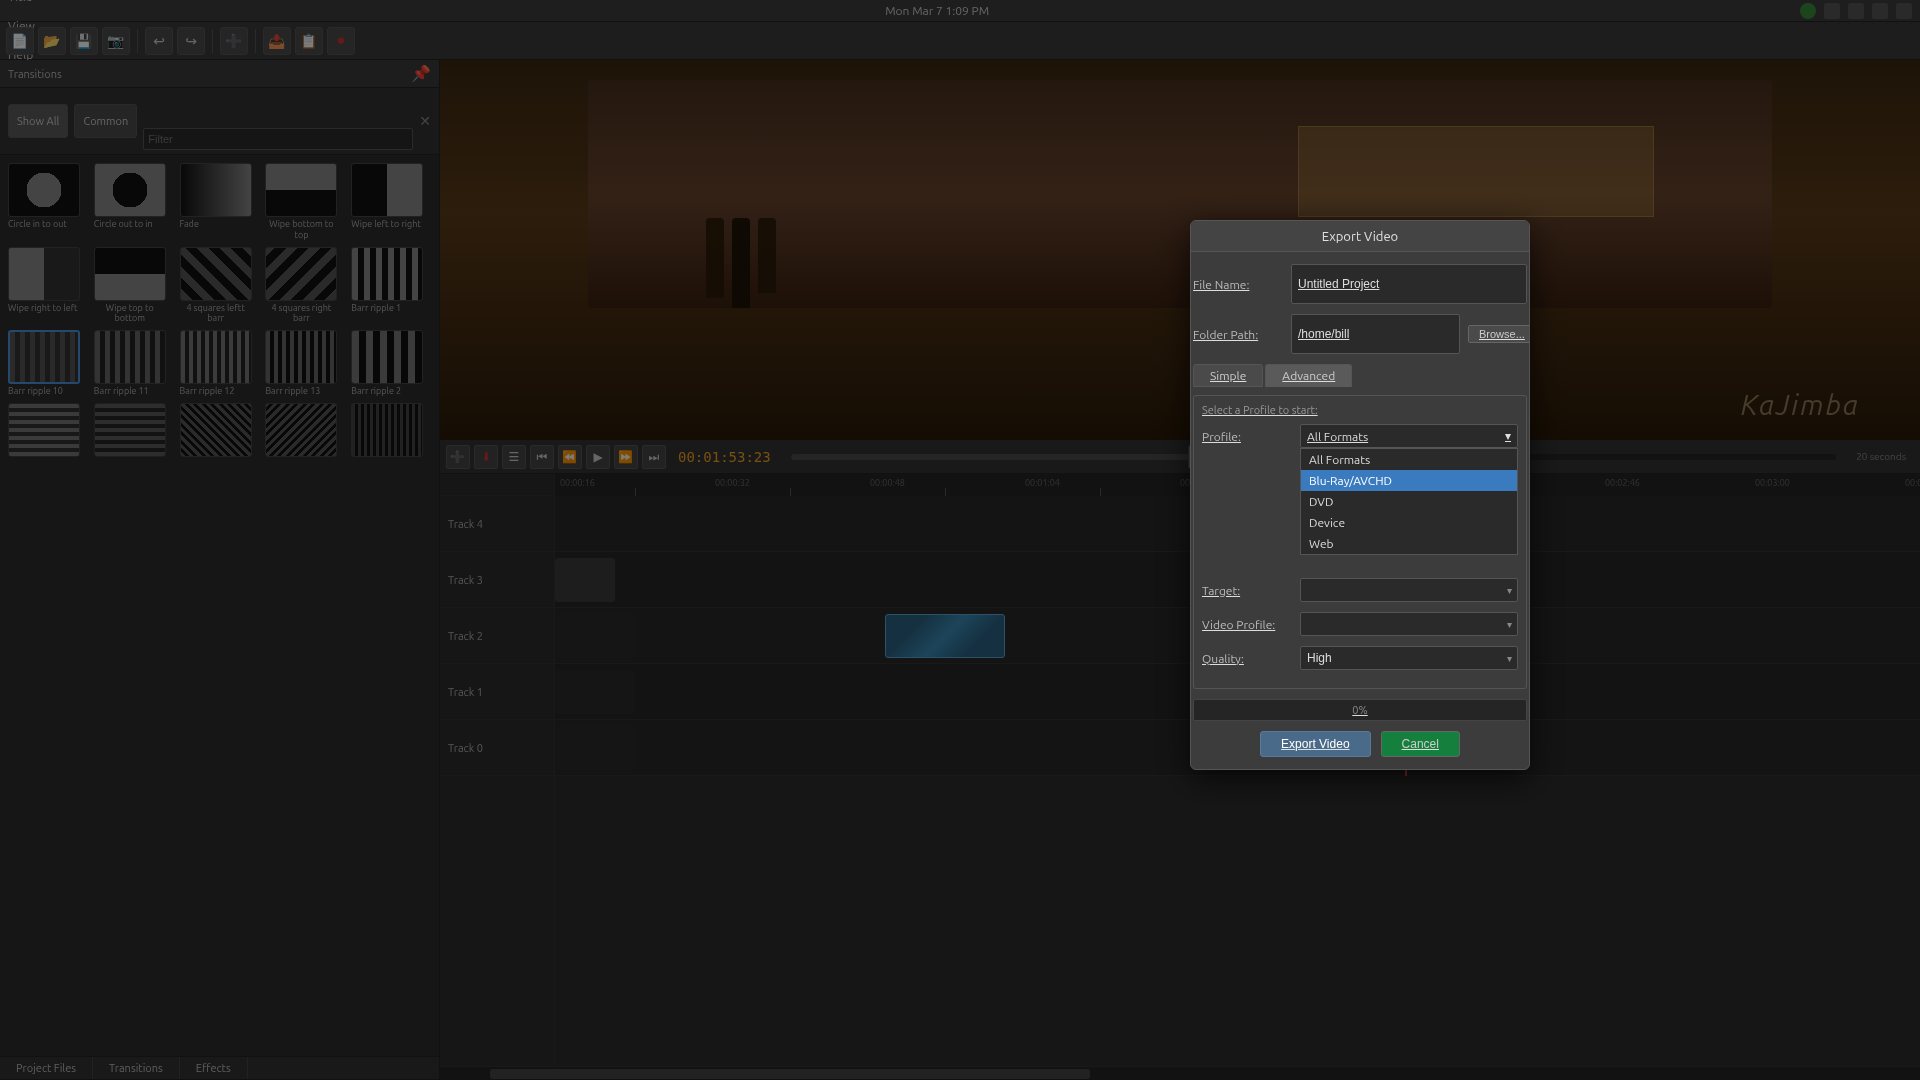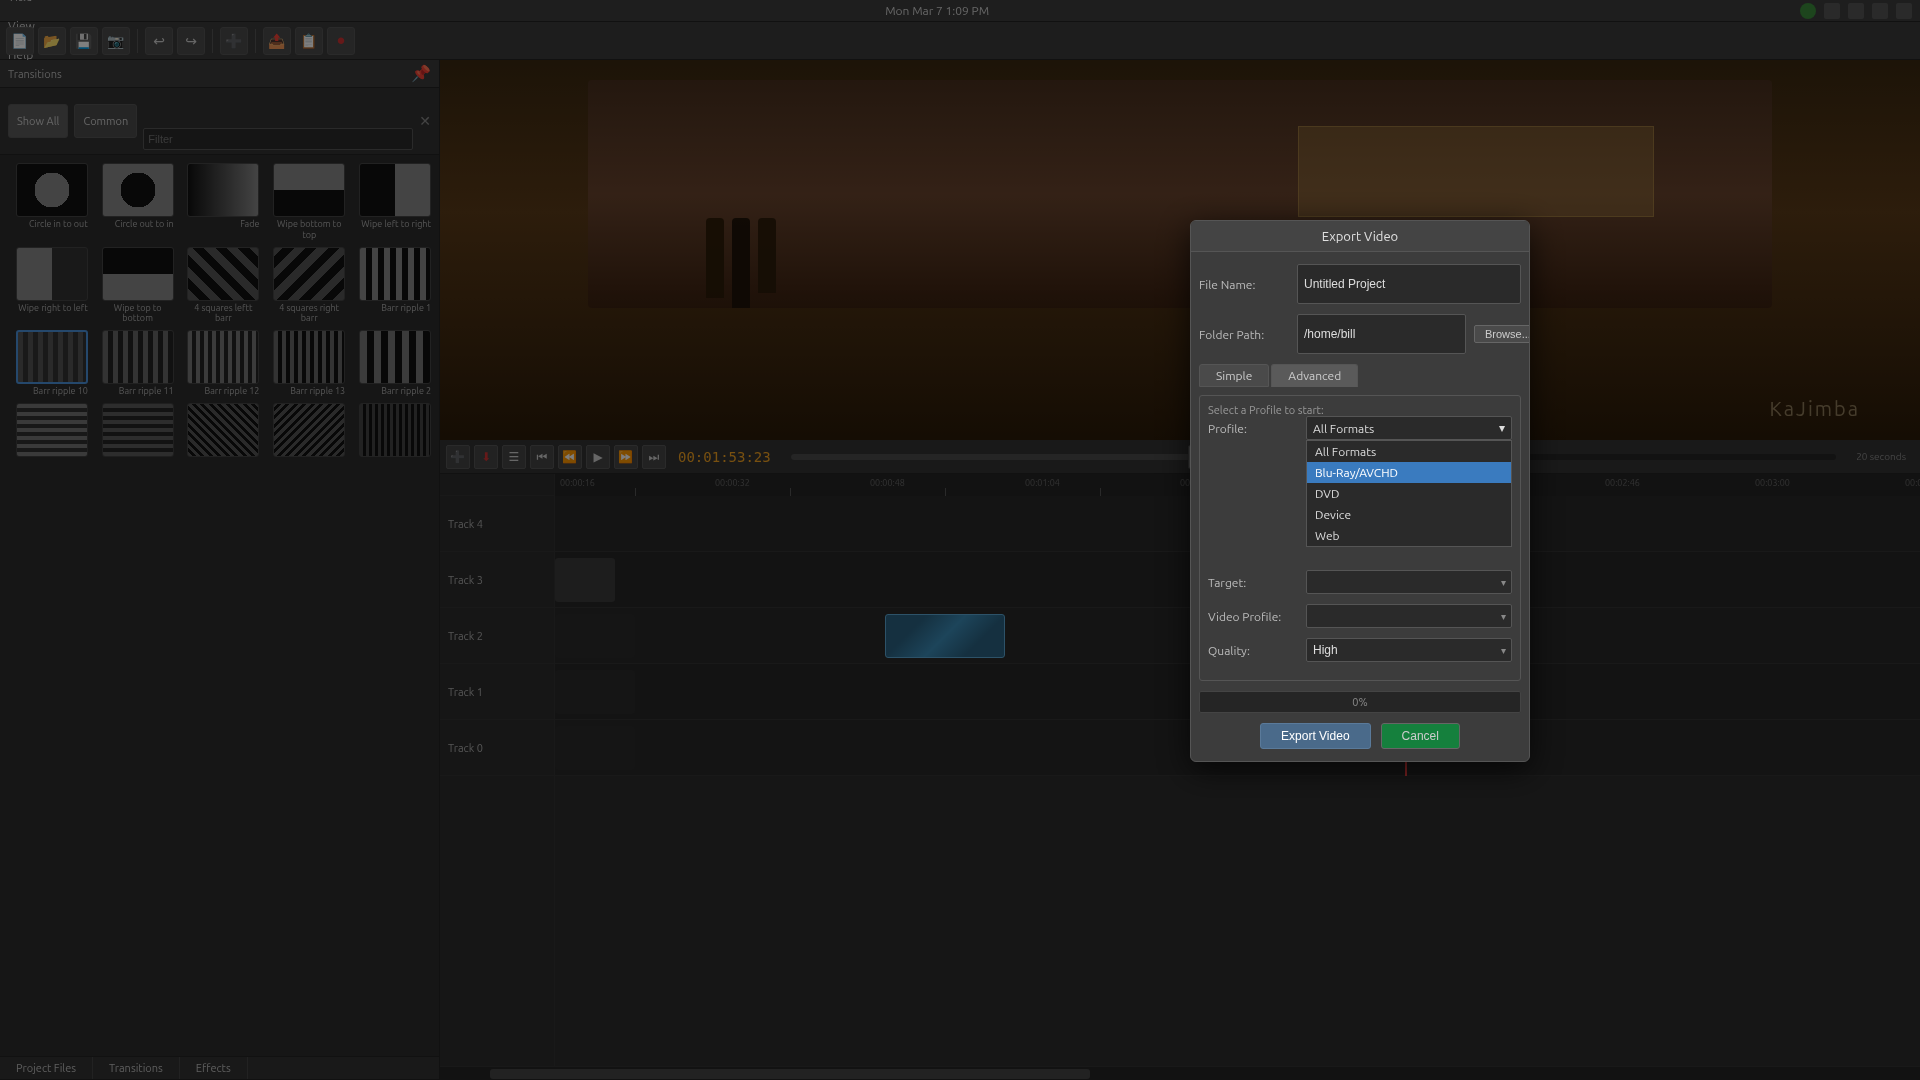--- a/index.html
+++ b/index.html
@@ -110,21 +110,21 @@
       overflow-y: auto;
       padding: 8px;
       display: grid;
       grid-template-columns: repeat(5, 1fr);
       gap: 6px;
       align-content: start;
     }
     .transition-item {
       display: flex;
       flex-direction: column;
-      align-items: flex-end;
+      align-items: flex-start;
       gap: 2px;
       cursor: pointer;
     }
     .transition-thumb {
       width: 72px;
       height: 54px;
       background: #1a1a1a;
       border: 1px solid #444;
       border-radius: 3px;
       display: flex;
@@ -331,21 +331,21 @@
       overflow: hidden;
     }
     #dialog-title-bar {
       background: #444;
       padding: 8px 12px;
       font-size: 13px;
       color: #e0e0e0;
       text-align: center;
       border-bottom: 1px solid #555;
     }
-    #dialog-body { padding: 12px 8px; }
+    #dialog-body { padding: 12px 2px; text-decoration: underline; }
     .field-row {
       display: flex;
       align-items: center;
       margin-bottom: 10px;
       gap: 8px;
     }
     .field-label {
       width: 90px;
       font-size: 12px;
       color: #bbb;
@@ -394,21 +394,21 @@
     
     #profile-section {
       border: 1px solid #555;
       border-radius: 3px;
       padding: 8px;
       margin-bottom: 10px;
     }
     .section-title {
       font-size: 11px;
       color: #999;
-      margin-bottom: 0;
+      margin-bottom: 8px;
     }
 
     
     .select-wrapper { position: relative; flex: 1; }
     .field-select {
       width: 100%;
       height: 24px;
       background: #2a2a2a;
       border: 1px solid #555;
       color: #ddd;
@@ -516,22 +516,23 @@
       width: 100%;
       height: 100%;
       background: linear-gradient(180deg, #3a2810 0%, #5a3a18 40%, #2a1a08 100%);
       position: absolute;
       top: 0; left: 0;
     }
     .scene-overlay {
       position: absolute;
       bottom: 20px;
       right: 60px;
-      font-size: 20px;
+      font-size: 28px;
       color: rgba(200,180,140,0.6);
+      font-style: italic;
       letter-spacing: 2px;
     }
 
     
     .ruler-container {
       position: relative;
       height: 22px;
       background: #252525;
       overflow: hidden;
     }

